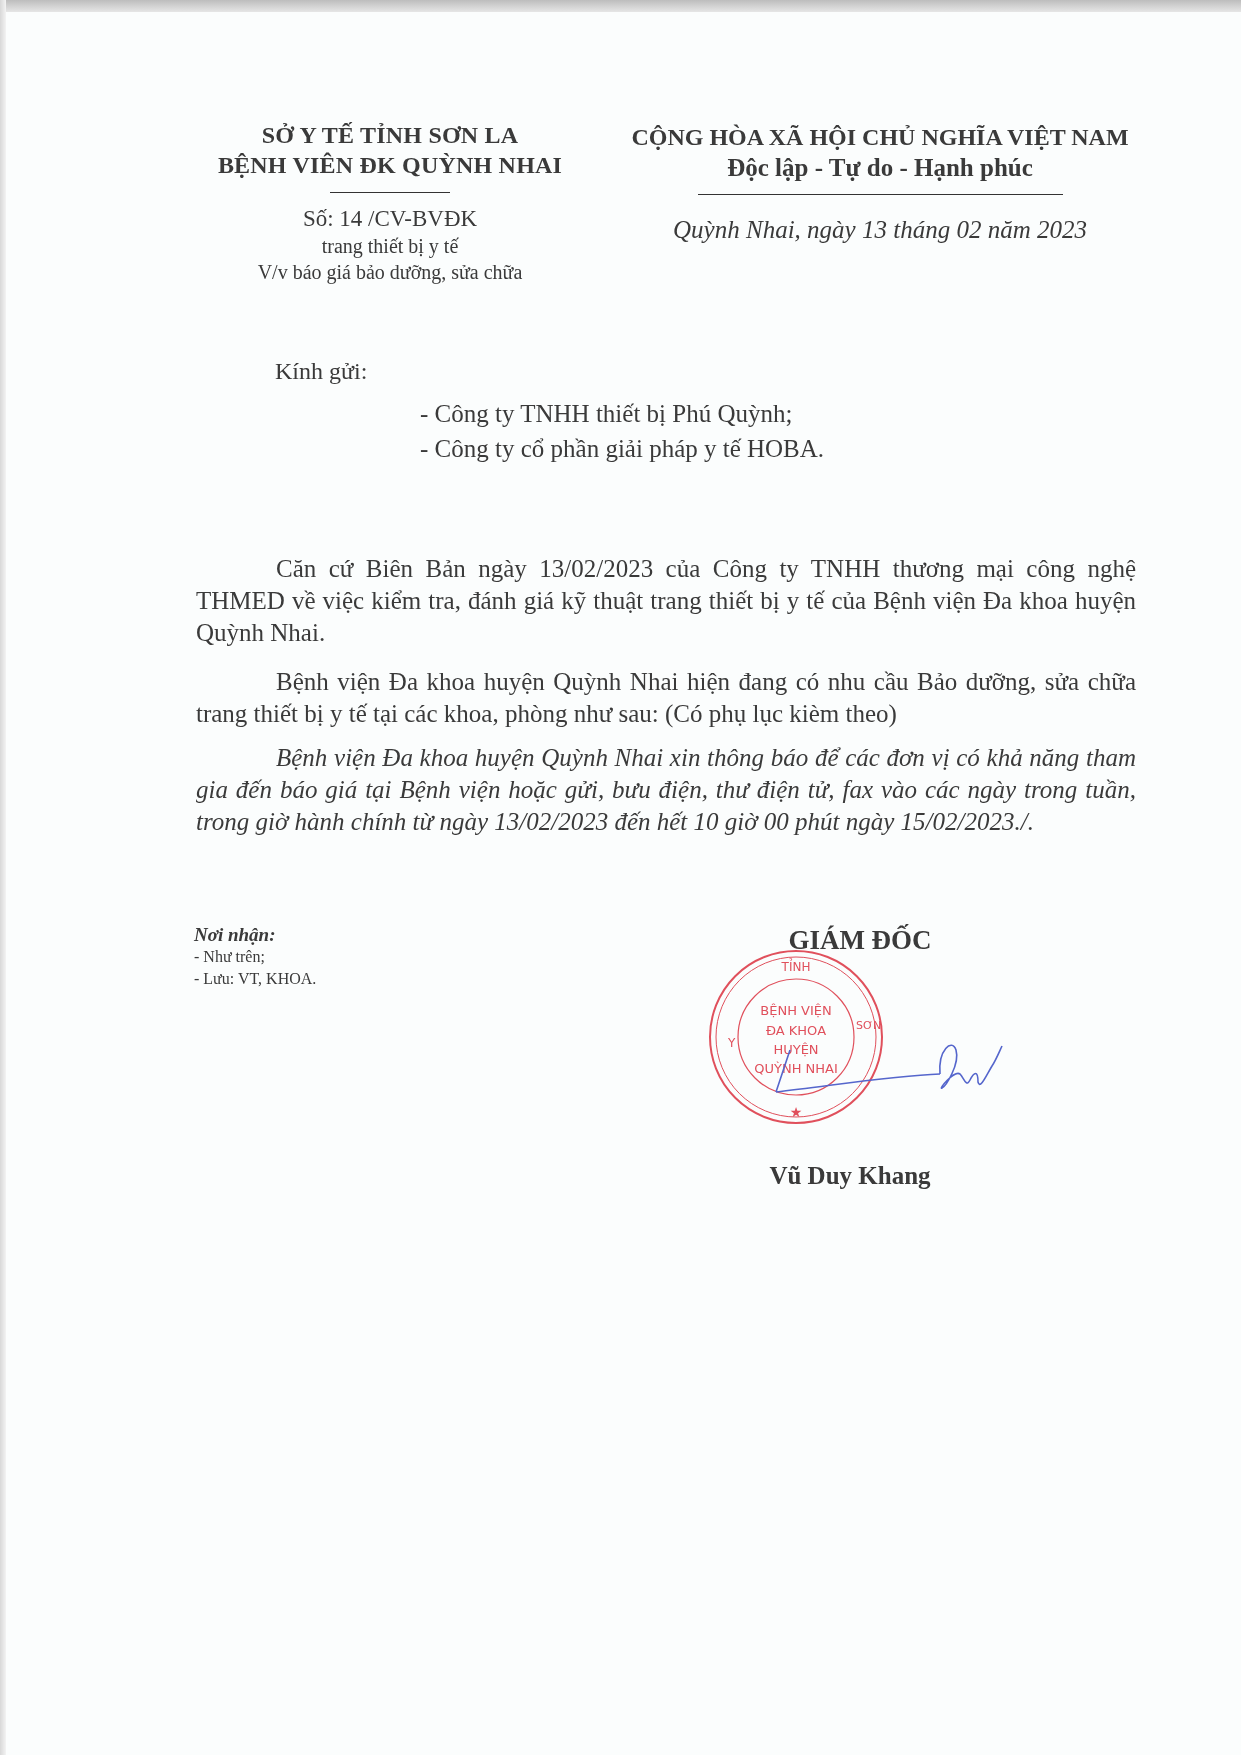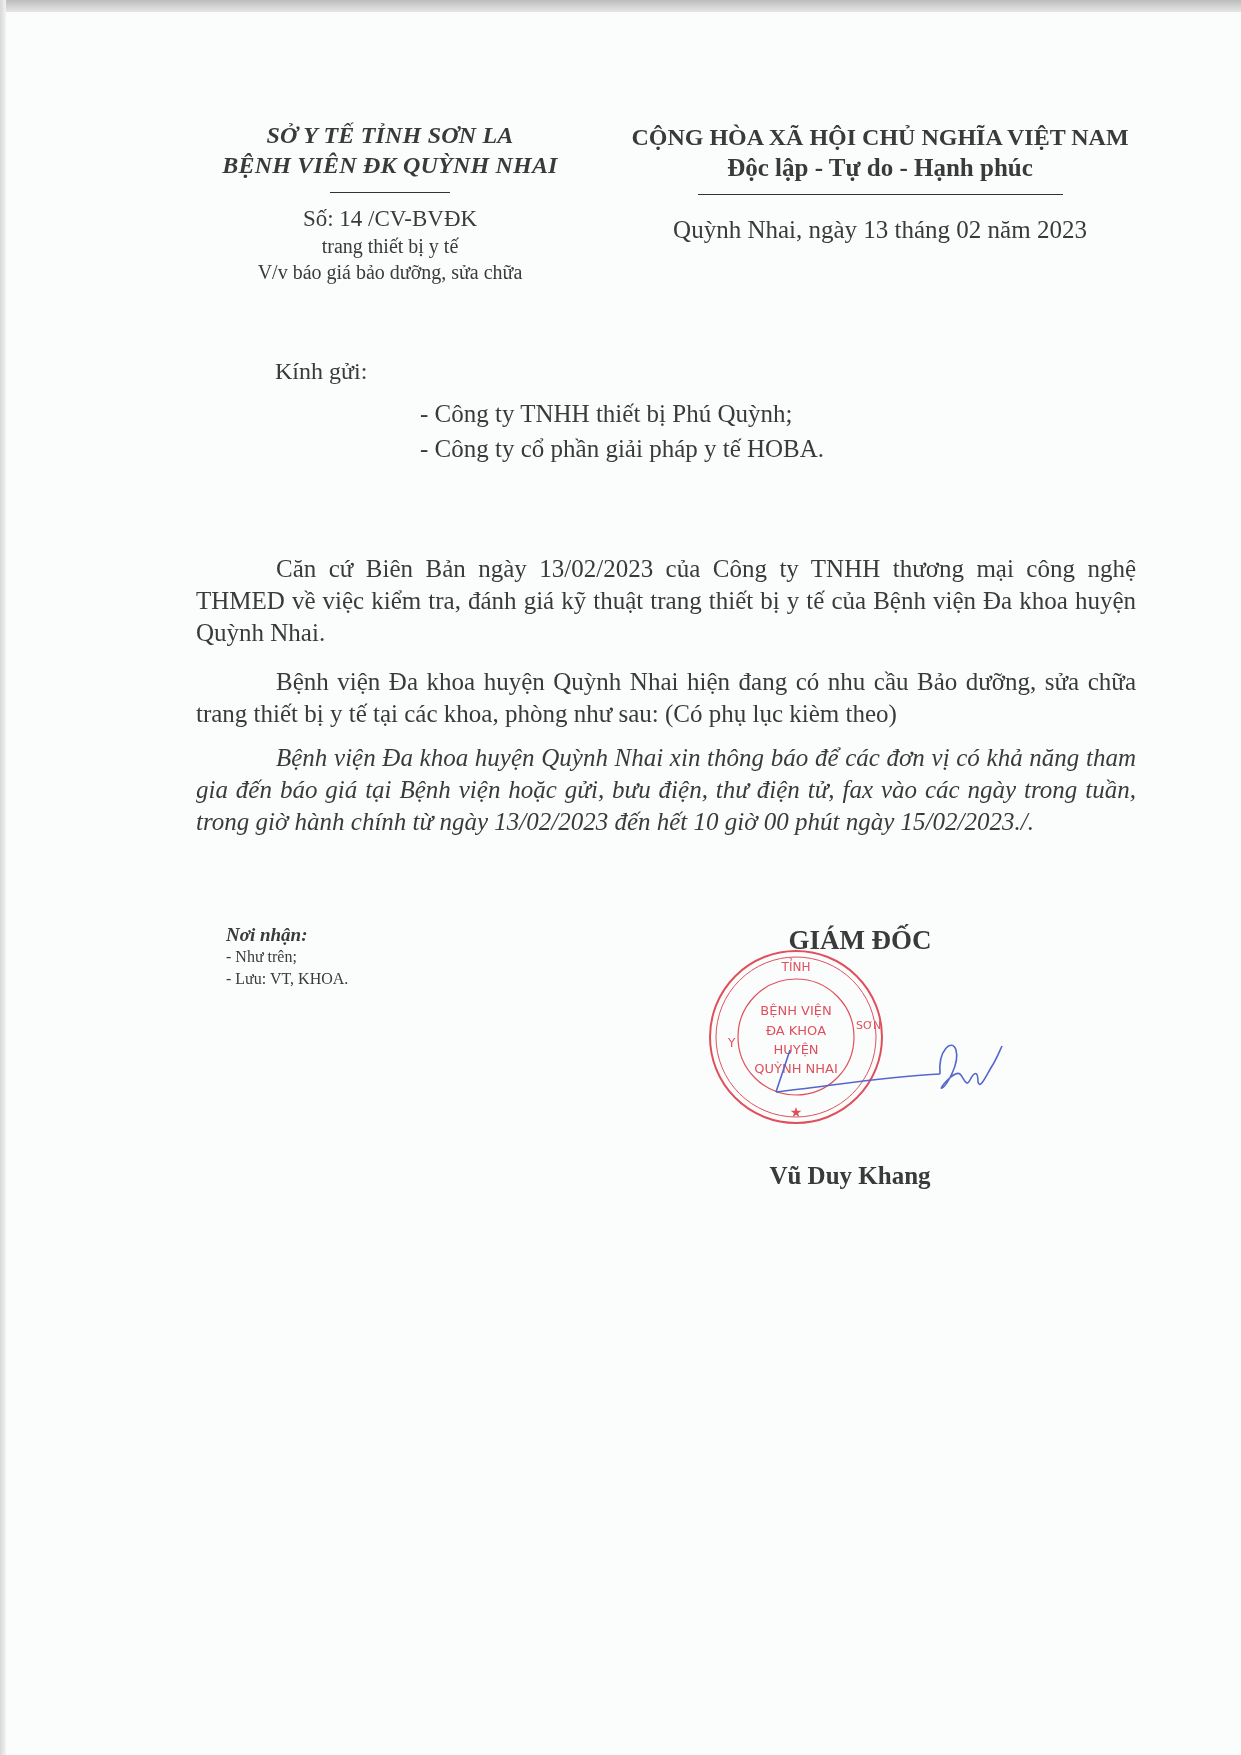--- a/index.html
+++ b/index.html
@@ -8,35 +8,35 @@
     background:#fbfdfd;
     font-family:"Liberation Serif", serif; color:#3a3a3a;
   }
   .scan-top { position:absolute; left:0; top:0; width:1241px; height:12px;
     background:linear-gradient(#bdbdbd,#e6e6e6); }
   .scan-left { position:absolute; left:0; top:0; width:6px; height:1755px;
     background:linear-gradient(90deg,#d8d8d8,#f3f3f3); }
   .abs { position:absolute; }
   .center { text-align:center; }
   .hdr-left { left:200px; top:120px; width:380px; }
-  .org { font-weight:bold; font-size:24px; line-height:30px; letter-spacing:0.2px;font-style:italic; }
+  .org { font-weight:bold; font-size:24px; line-height:30px; letter-spacing:0.2px; }
   .rule { height:1px; background:#333; margin:0 auto; }
   .docno { font-size:23px; line-height:28px; margin-top:12px; }
   .subject { font-size:20px; line-height:26px; }
   .hdr-right { left:610px; top:122px; width:540px; }
   .nation { font-weight:bold; font-size:24px; line-height:30px; }
   .motto { font-weight:bold; font-size:25px; line-height:32px; }
-  .date { font-size:25px; line-height:30px; margin-top:20px; }
+  .date { font-style:italic; font-size:25px; line-height:30px; margin-top:20px; }
   .body-text { font-size:25px; line-height:32px; text-align:justify; }
   .indent { text-indent:80px; }
   .recipients { left:420px; top:396px; font-size:25px; line-height:35px; }
   .salutation { left:275px; top:358px; font-size:24px; }
   .para { left:196px; width:940px; }
   .it { }
-  .noinhan { left:194px; top:924px; font-size:16px; line-height:22px;margin-left:32px; }
+  .noinhan { left:194px; top:924px; font-size:16px; line-height:22px; }
   .noinhan .h { font-weight:bold; font-style:italic; font-size:19px; }
   .sign-title { left:740px; top:925px; width:240px; font-weight:bold; font-size:27px; }
   .signer { left:720px; top:1162px; width:260px; font-weight:bold; font-size:25px; }
   .stamp { left:706px; top:947px; width:180px; height:180px; }
   .sig { left:770px; top:1030px; width:260px; height:70px; }
 </style>
 </head>
 <body>
 
 <div class="scan-top"></div>

